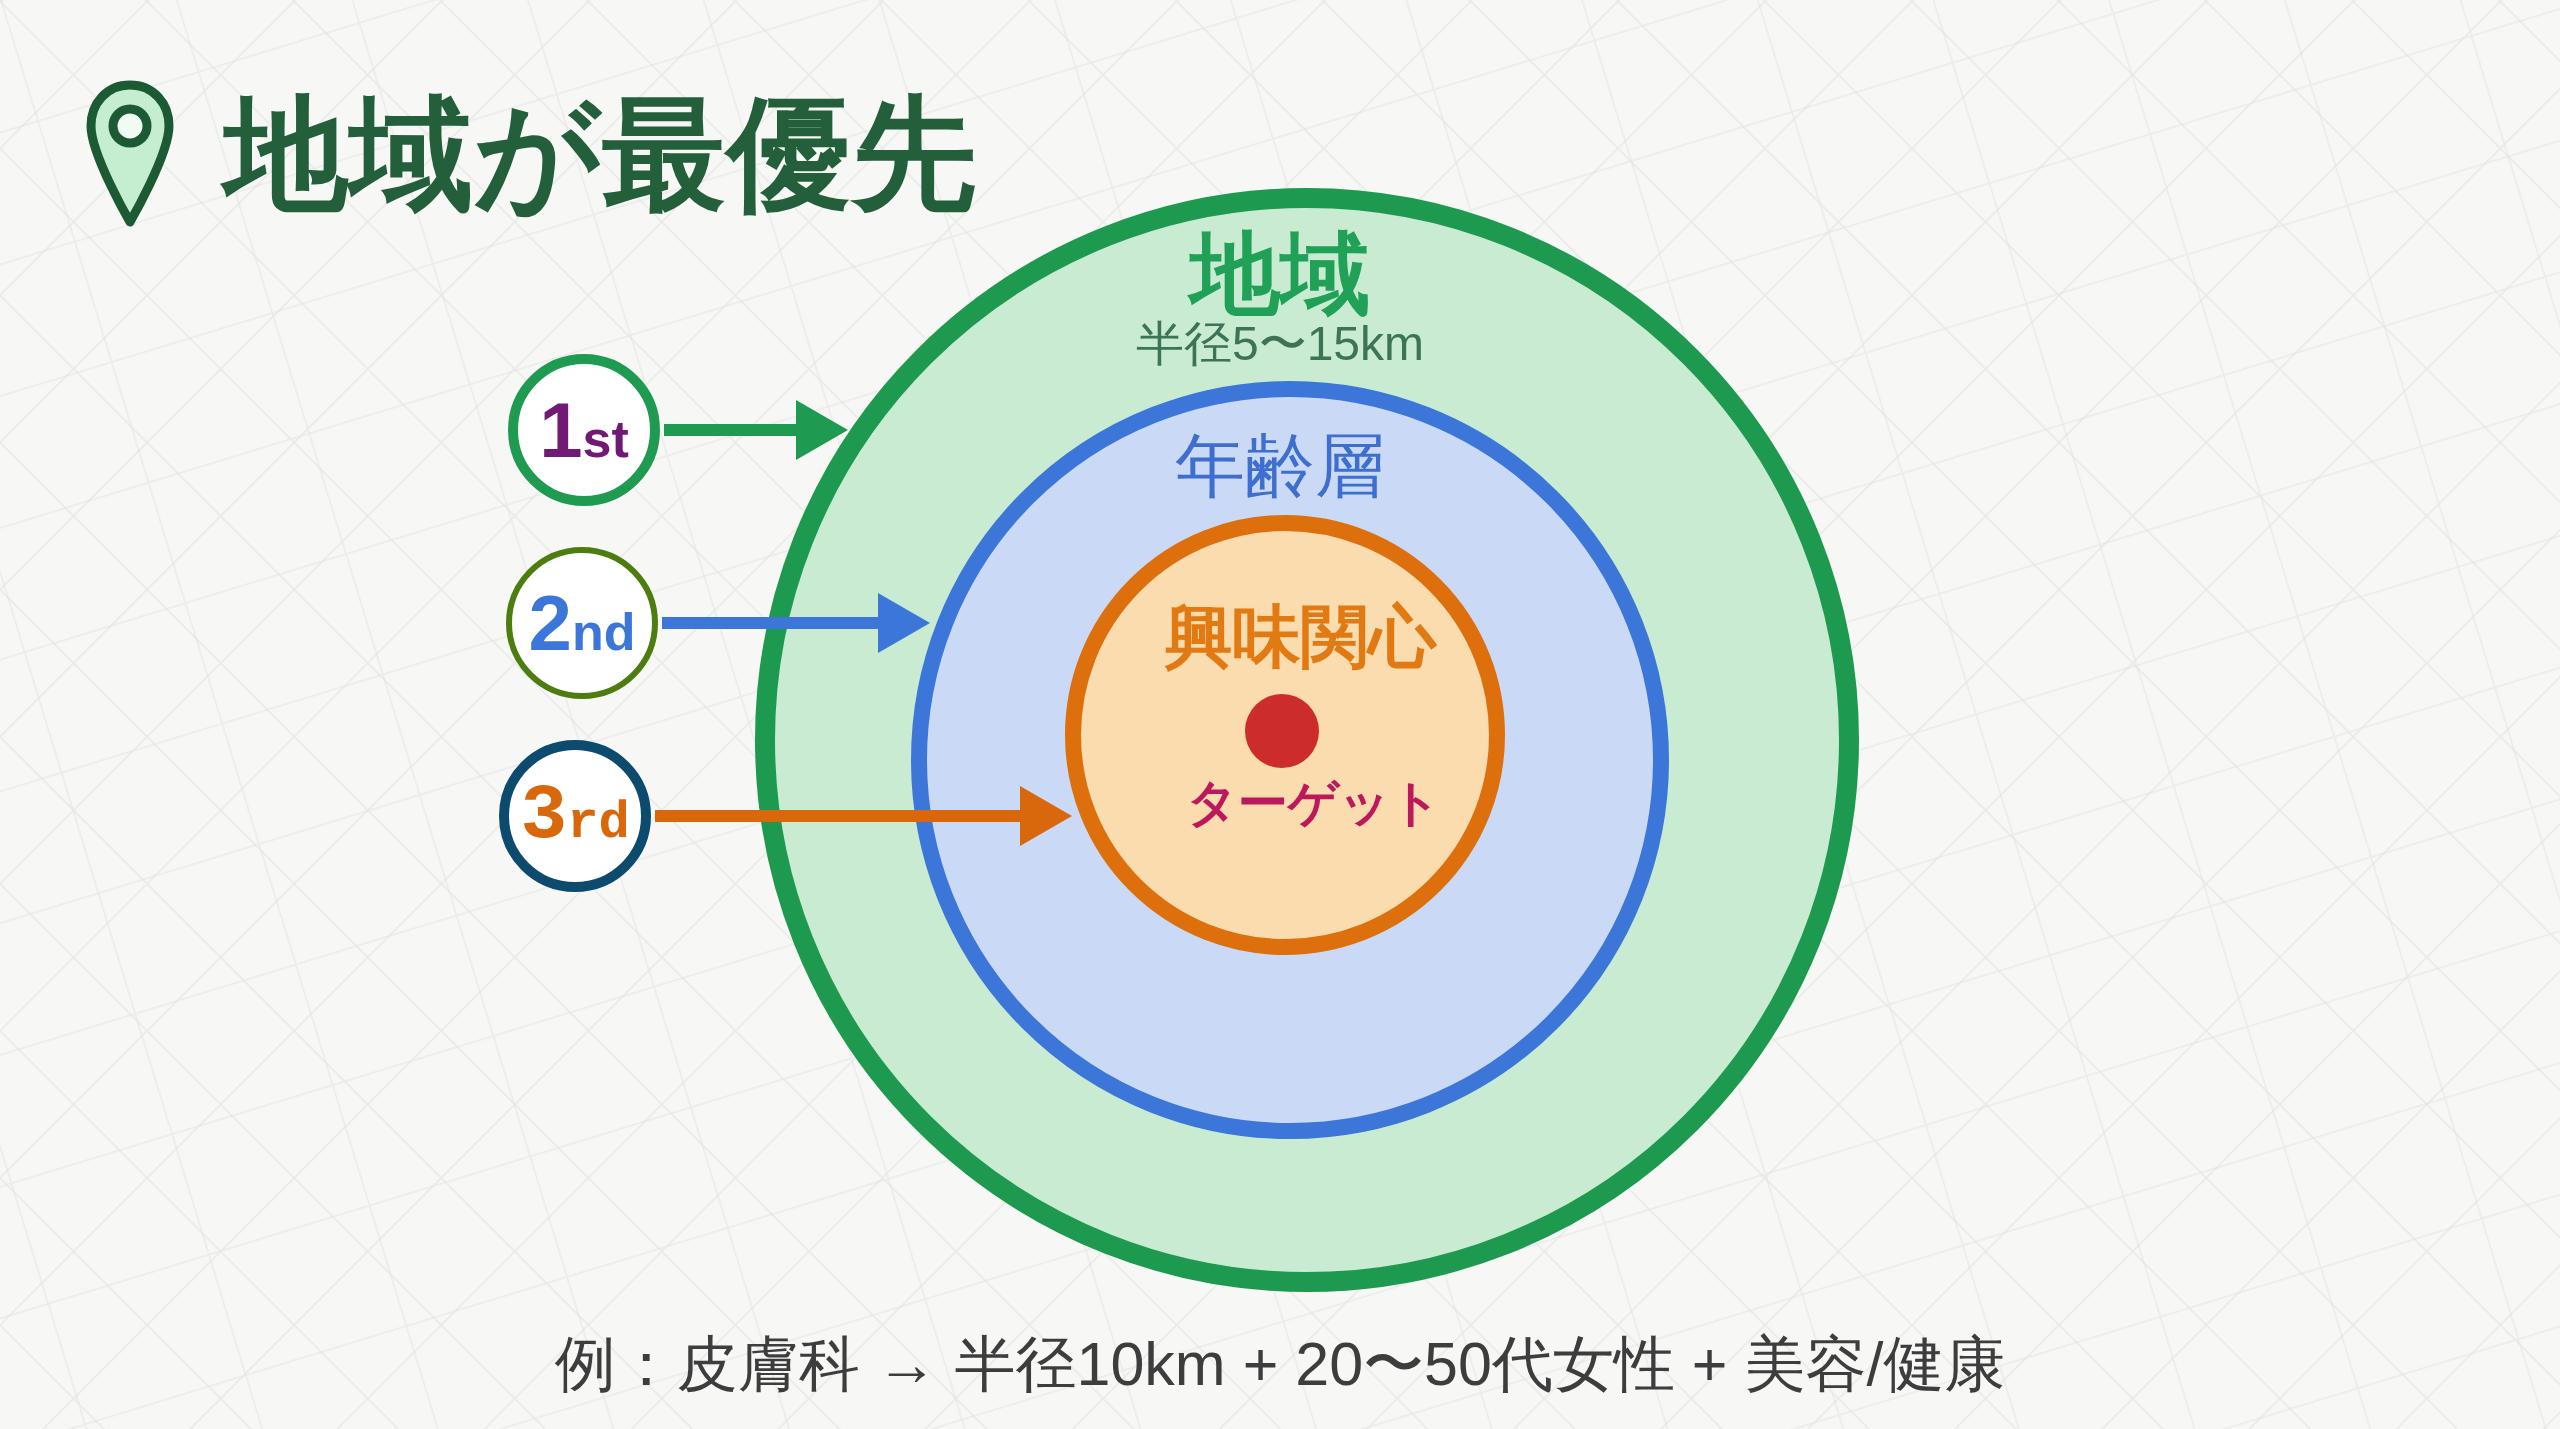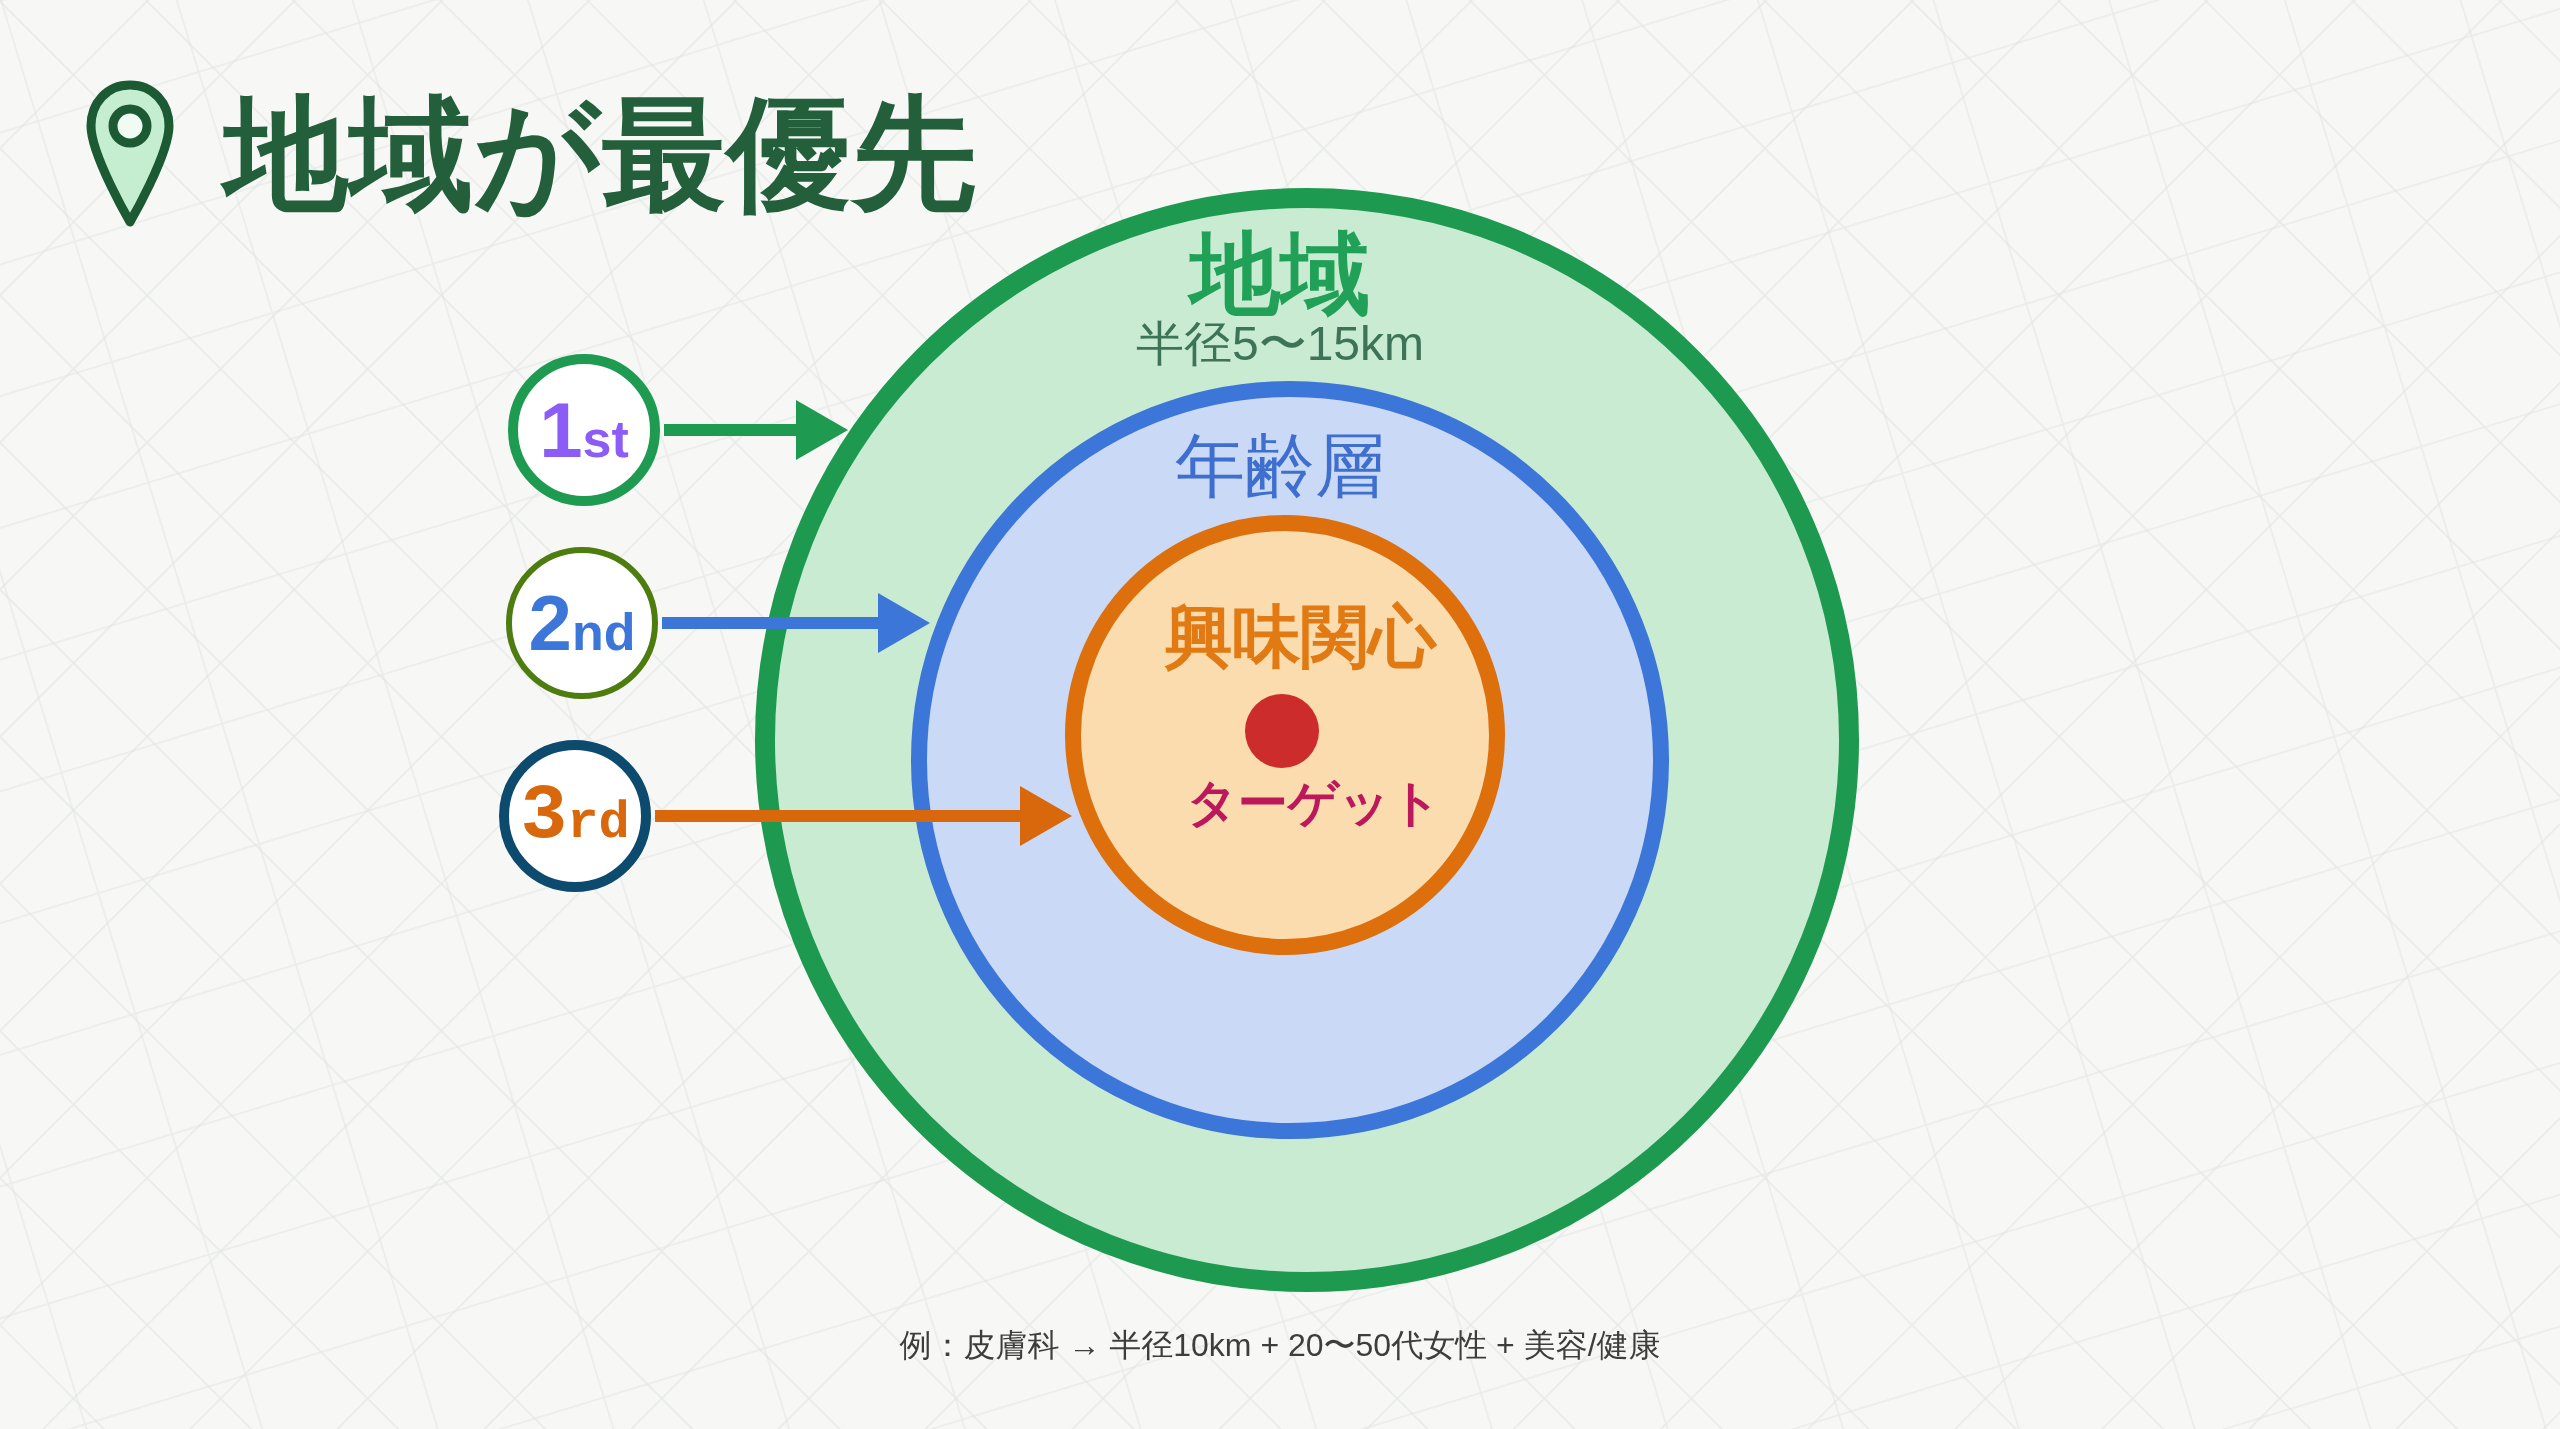--- a/index.html
+++ b/index.html
@@ -35,30 +35,30 @@
   .lbl-target   { top:770px; font-size:50px; font-weight:800; color:#be185d;margin-left:34px; }
 
   
   .badge {
     position:absolute; width:152px; height:152px; border-radius:50%;
     background:#ffffff; display:flex; align-items:center; justify-content:center;
     font-weight:800;
   }
   .badge-label { font-size:52px; line-height:1; }
   .badge-label::first-letter { font-size:78px; }
-  .b-first  { left:508px; top:354px; color:#8b5cf6; border:10px solid #1f9a51; }
+  .b-first  { left:508px; top:354px; color:#701a75; border:10px solid #1f9a51; }
   .b-second { left:506px; top:547px; color:#3b76d8; border:6px solid #4d7c0f; }
   .b-third  { left:499px; top:740px; color:#d8680b; border:10px solid #0c4a6e;font-family:Liberation Mono, monospace; }
 
   .arrows { position:absolute; left:0; top:0; width:2560px; height:1429px; pointer-events:none; }
 
   
   .footer {
     position:absolute; top:1324px; left:0; width:2560px; text-align:center;
-    font-size:32px; font-weight:500; color:#3d3d3d; white-space:nowrap;
+    font-size:61px; font-weight:500; color:#3d3d3d; white-space:nowrap;
   }
 </style>
 </head>
 <body>
 
 <div class="stage">
 
   <svg class="map-bg" width="2560" height="1429" viewBox="0 0 2560 1429" aria-hidden="true">
     <defs>
       <pattern id="gridA" width="104" height="104" patternUnits="userSpaceOnUse" patternTransform="rotate(45)">

